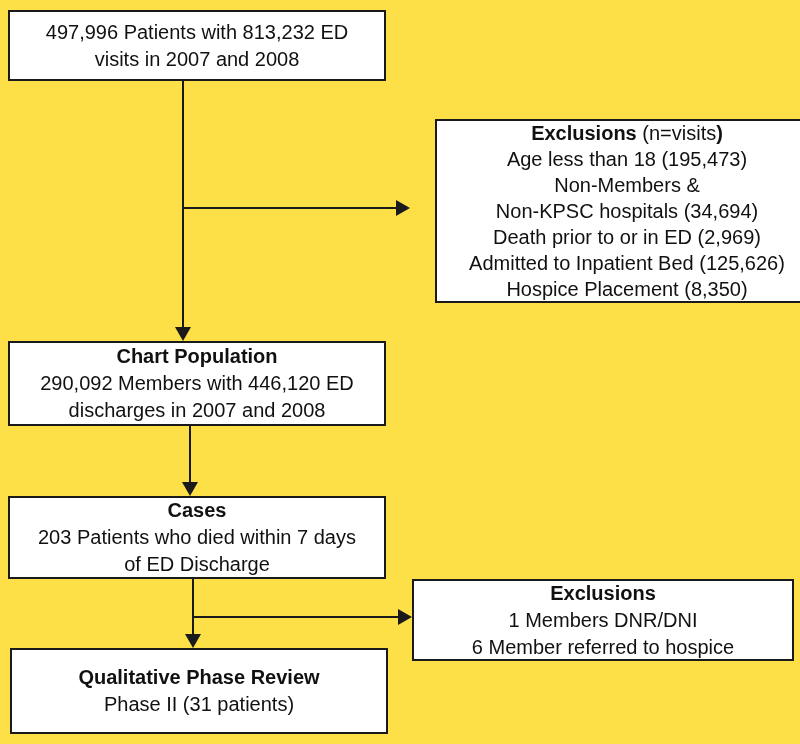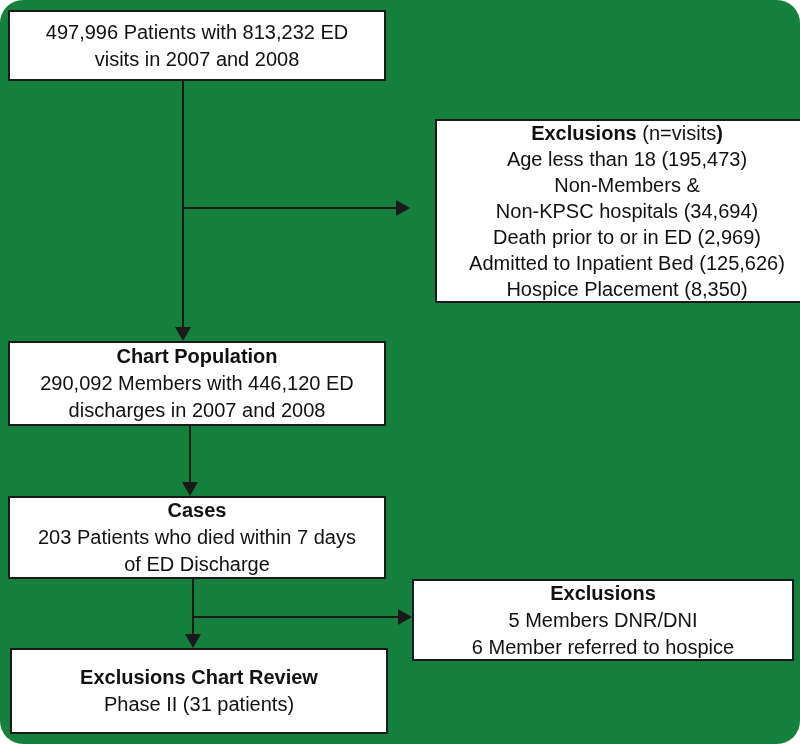--- a/index.html
+++ b/index.html
@@ -4,25 +4,24 @@
 <style>
   html, body {
     margin: 0;
     padding: 0;
     background: #ffffff;
   }
   .stage {
     position: relative;
     width: 800px;
     height: 744px;
-    background: #15803d;
+    background: #fde047;
     font-family: "Liberation Sans", "DejaVu Sans", sans-serif;
     color: #111111;
     overflow: hidden;
-    border-radius: 23px;
   }
   .connectors {
     position: absolute;
     left: 0;
     top: 0;
     pointer-events: none;
   }
   .connectors line {
     stroke: #1a1a1a;
     stroke-width: 2;
@@ -100,22 +99,22 @@
   </div>
 
   <div class="box" style="left:8px; top:496px; width:378px; height:83px;">
     <div class="ln bold">Cases</div>
     <div class="ln">203 Patients who died within 7 days</div>
     <div class="ln">of ED Discharge</div>
   </div>
 
   <div class="box" style="left:412px; top:579px; width:382px; height:82px;">
     <div class="ln bold">Exclusions</div>
-    <div class="ln">5 Members DNR/DNI</div>
+    <div class="ln">1 Members DNR/DNI</div>
     <div class="ln">6 Member referred to hospice</div>
   </div>
 
   <div class="box" style="left:10px; top:648px; width:378px; height:86px;">
-    <div class="ln bold">Exclusions Chart Review</div>
+    <div class="ln bold">Qualitative Phase Review</div>
     <div class="ln">Phase II (31 patients)</div>
   </div>
 
 </div>
 
 </body></html>

